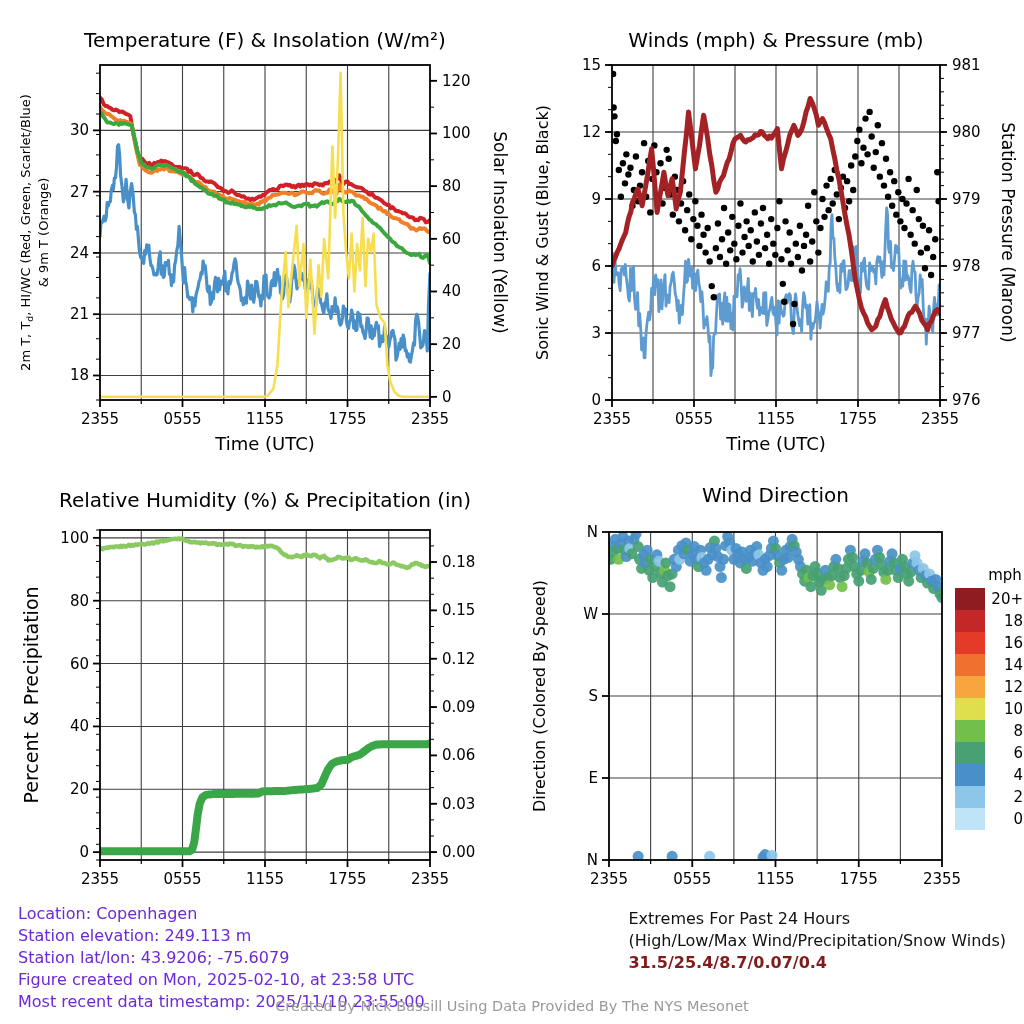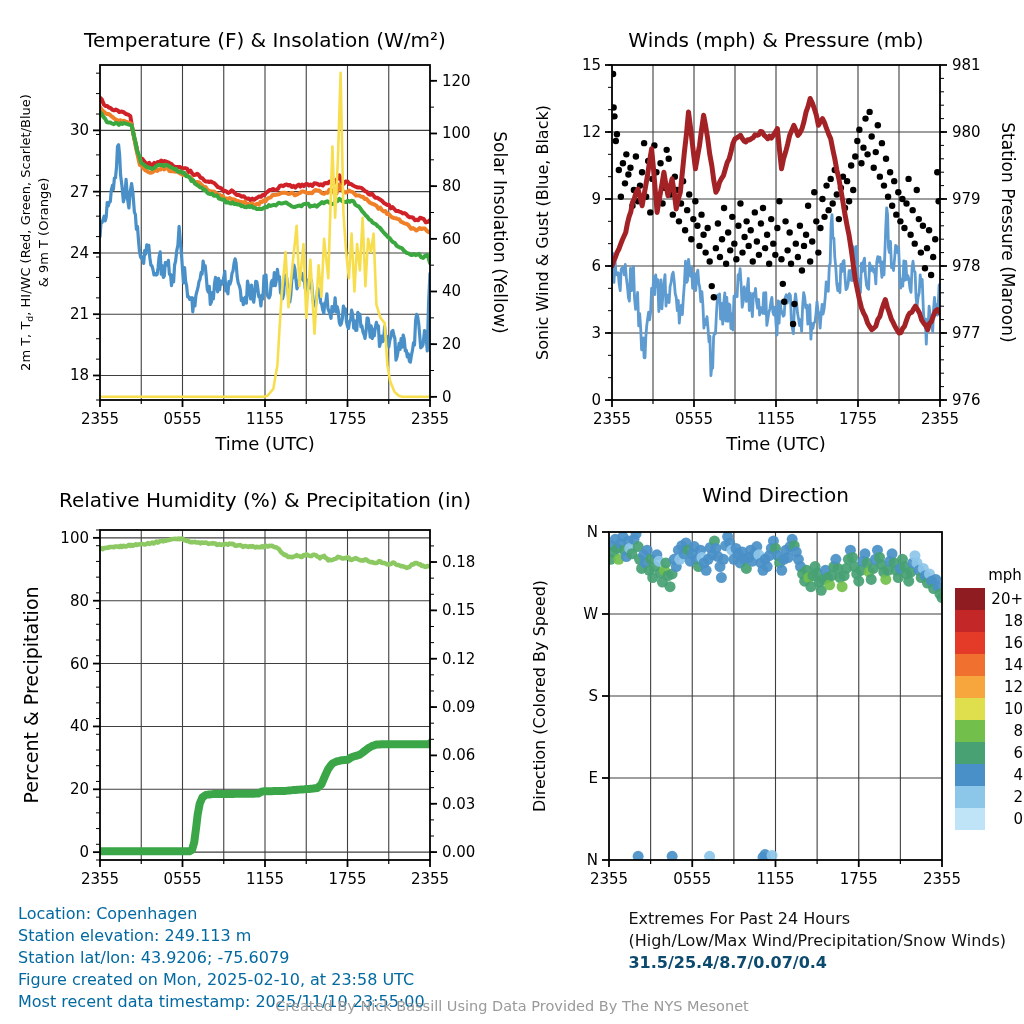--- a/index.html
+++ b/index.html
@@ -1,19 +1,19 @@
 <!DOCTYPE html>
 <html><head>
 <meta charset="utf-8">
 <style>
   html,body{margin:0;padding:0;background:#ffffff;}
   .page{position:relative;width:1024px;height:1024px;background:#ffffff;overflow:hidden;
         font-family:"DejaVu Sans", sans-serif;color:#000;}
   svg.chart{position:absolute;}
-  .footer-left{position:absolute;left:18px;top:903px;font-size:16px;line-height:22px;color:#0369a1;}
+  .footer-left{position:absolute;left:18px;top:903px;font-size:16px;line-height:22px;color:#6d28d9;}
   .footer-right{position:absolute;right:18px;top:908px;font-size:16px;line-height:22px;text-align:left;color:#111;}
   .footer-right .vals{font-weight:bold;}
   .credit{position:absolute;left:0;right:0;top:998px;text-align:center;font-size:14.5px;color:#9a9a9a;}
 </style>
 </head>
 <body>
 
 <div class="page">
   <svg class="chart" id="chart-0" style="left:0;top:0" width="512" height="480" viewBox="0 0 512 480">
       <clipPath id="clip0">
@@ -733,17 +733,17 @@
     <div>Location: Copenhagen</div>
     <div>Station elevation: 249.113 m</div>
     <div>Station lat/lon: 43.9206; -75.6079</div>
     <div>Figure created on Mon, 2025-02-10, at 23:58 UTC</div>
     <div>Most recent data timestamp: 2025/11/10 23:55:00</div>
   </div>
 
   <div class="footer-right">
     <div>Extremes For Past 24 Hours</div>
     <div>(High/Low/Max Wind/Precipitation/Snow Winds)</div>
-    <div class="vals" id="extremes-values" style="color: #0c4a6e;">31.5/25.4/8.7/0.07/0.4</div>
+    <div class="vals" id="extremes-values" style="color: #7f1d1d;">31.5/25.4/8.7/0.07/0.4</div>
   </div>
 
   <div class="credit">Created By Nick Bassill Using Data Provided By The NYS Mesonet</div>
 </div>
 
 </body></html>

